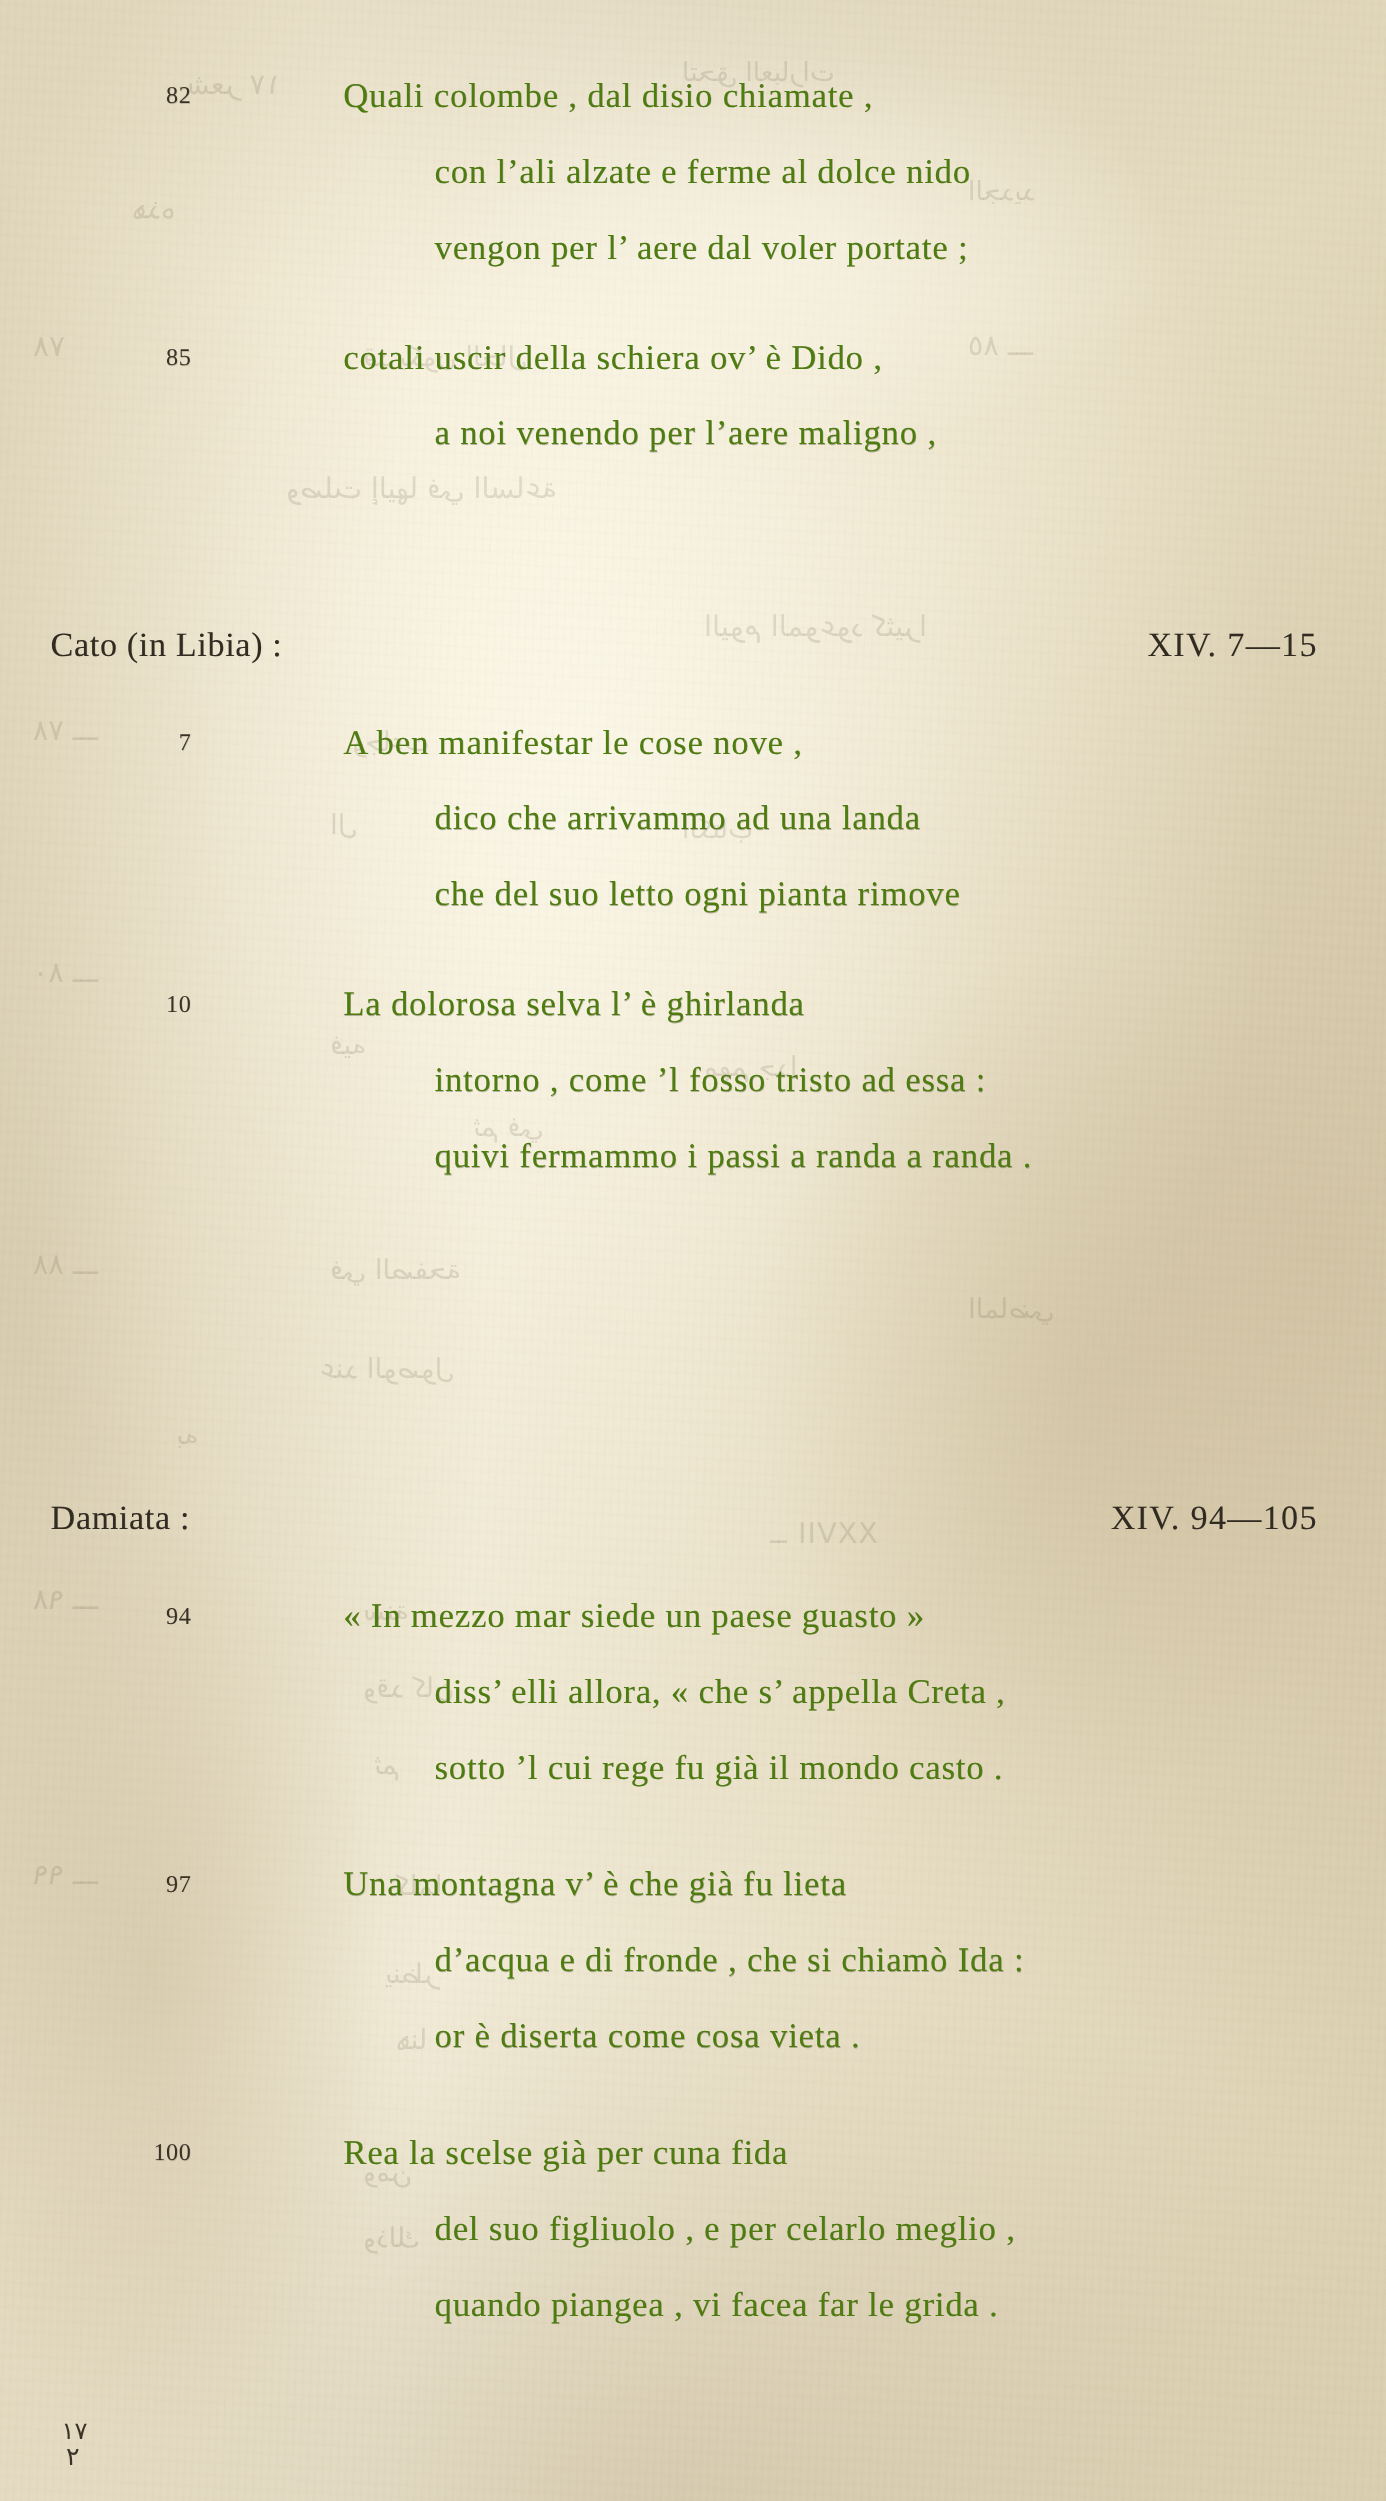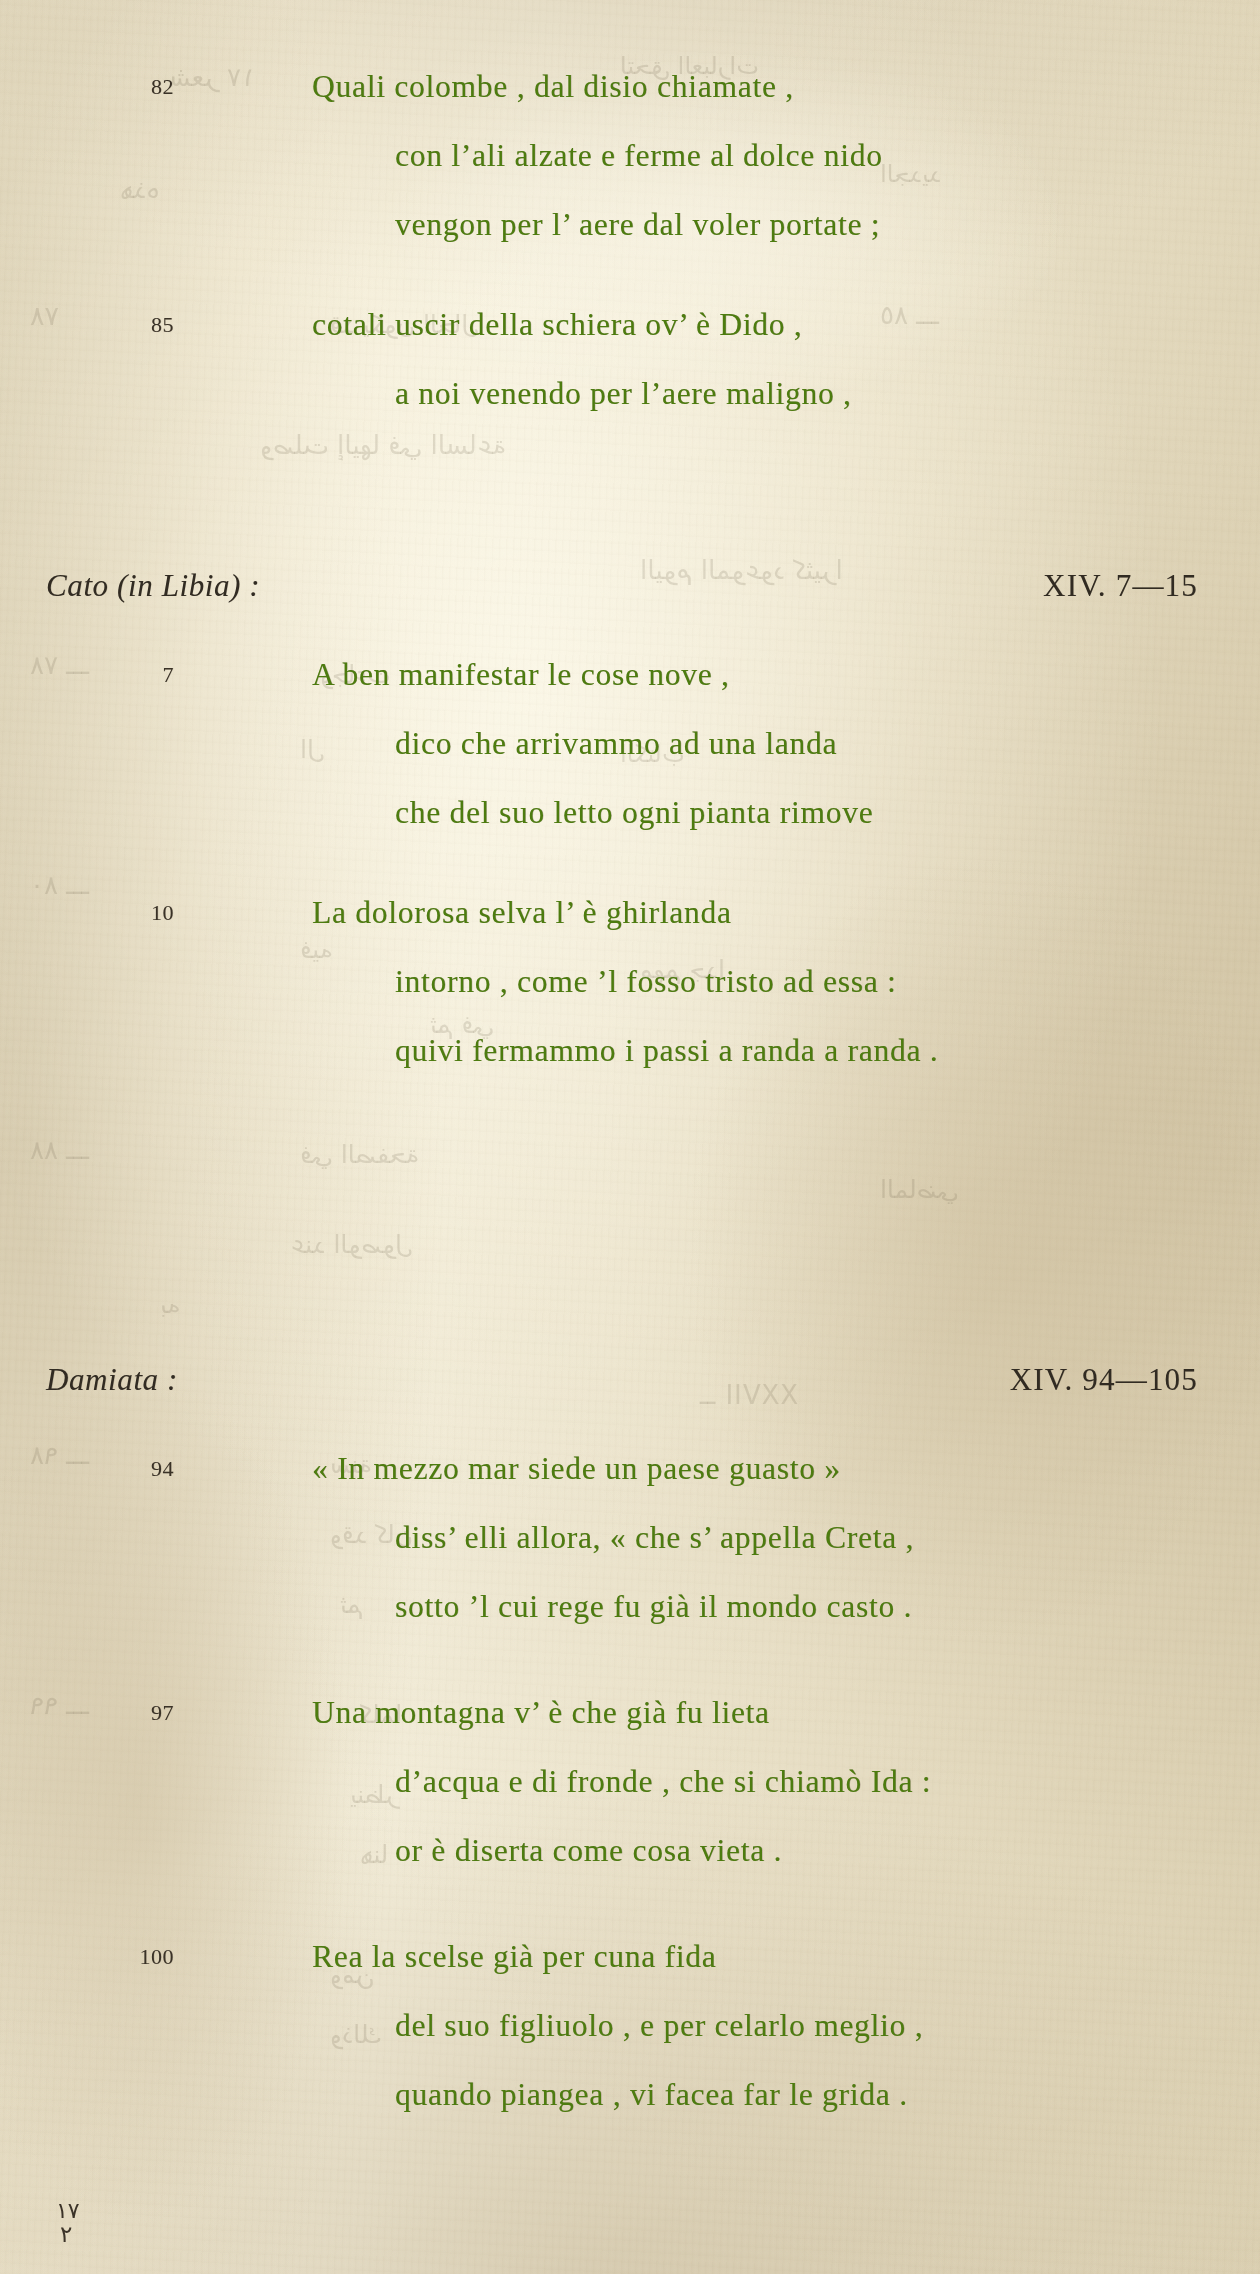--- a/index.html
+++ b/index.html
@@ -86,21 +86,20 @@
     position: absolute;
     left: 0;
     width: 100%;
     display: flex;
     align-items: baseline;
     justify-content: space-between;
     padding: 0 58px 0 46px;
     box-sizing: border-box;
   }
   .speaker {
-    font-style: italic;
     font-size: 31px;
     letter-spacing: 0.6px;
     color: #312b22;
     text-shadow: 0.4px 0.4px 0 rgba(70,60,45,0.25);
   }
   .cantoref {
     font-size: 31px;
     letter-spacing: 1.2px;
     color: #312b22;
     text-shadow: 0.4px 0.4px 0 rgba(70,60,45,0.25);

